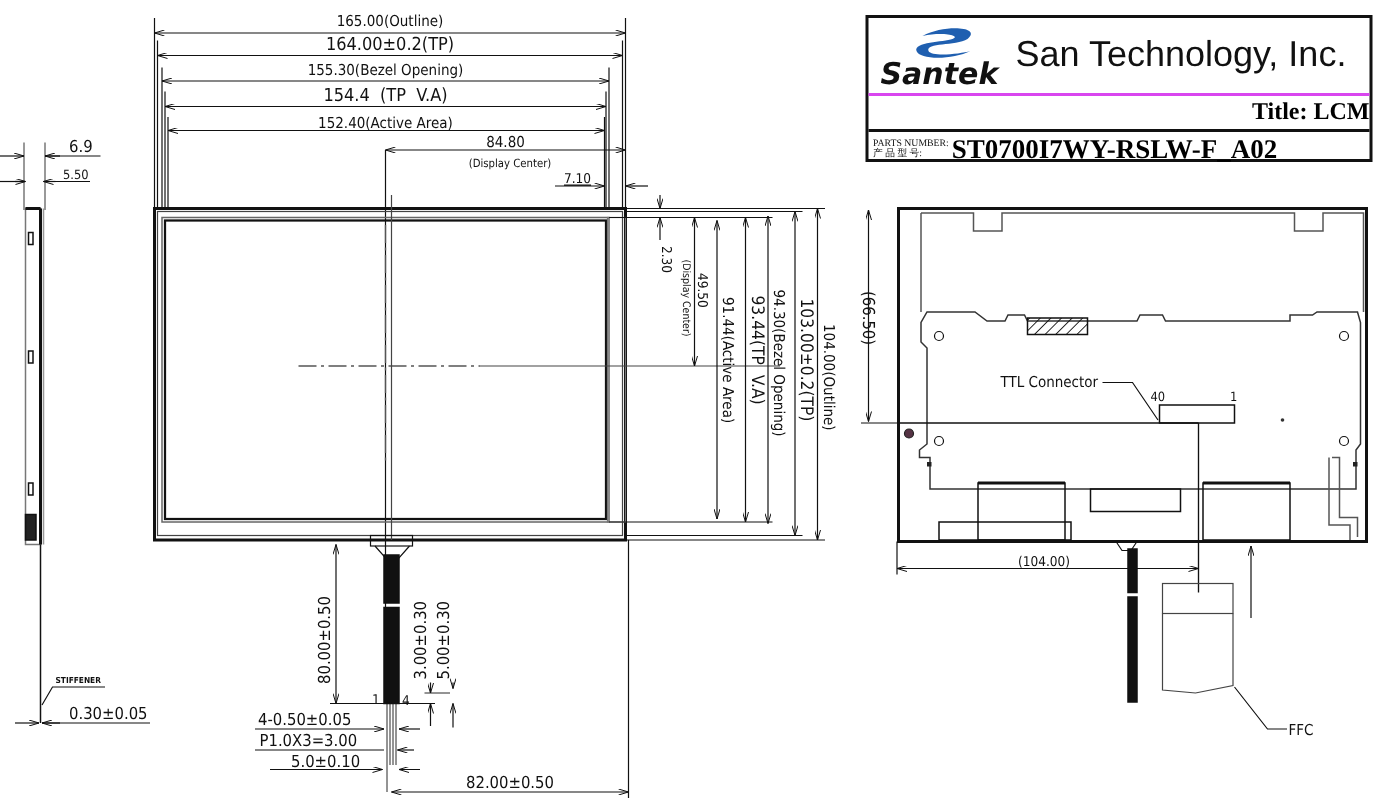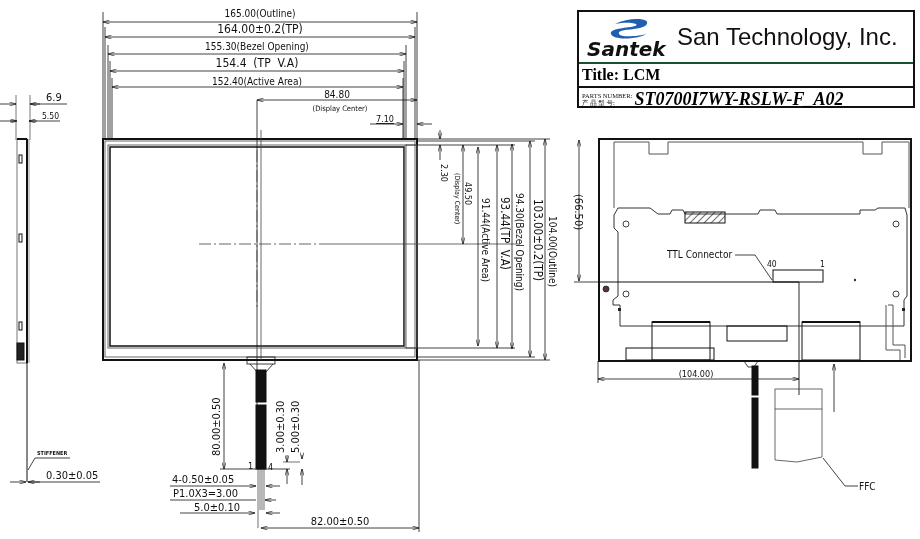--- a/index.html
+++ b/index.html
@@ -1,26 +1,26 @@
 <!DOCTYPE html>
 <html><head>
 <meta charset="utf-8">
 <style>
   html,body{margin:0;padding:0;background:#fff;}
   body{width:920px;height:539px;position:relative;overflow:hidden;font-family:"DejaVu Sans Mono","Liberation Mono",monospace;}
   svg{position:absolute;left:0;top:0;}
   .dim{font-family:"DejaVu Sans Condensed","DejaVu Sans",sans-serif;fill:#111;}
   .title-block{position:absolute;left:577px;top:10px;width:338px;height:98px;border:2px solid #111;box-sizing:border-box;background:#fff;}
-  .tb-row1{height:50px;border-bottom:2px solid #14532d;display:flex;align-items:center;}
+  .tb-row1{height:50px;border-bottom:2px solid #d946ef;display:flex;align-items:center;}
   .tb-logo{width:90px;height:46px;position:relative;margin-left:6px;}
   .tb-company{font-family:Liberation Sans, sans-serif;font-size:24px;color:#111;margin-left:2px;white-space:nowrap;}
-  .tb-row2{height:22px;border-bottom:2px solid #111;font-family:"Liberation Serif","DejaVu Serif",serif;font-weight:bold;font-size:16px;padding-left:3px;line-height:22px;}
+  .tb-row2{height:22px;border-bottom:2px solid #111;font-family:"Liberation Serif","DejaVu Serif",serif;font-weight:bold;font-size:16px;padding-left:3px;line-height:22px;text-align:right;}
   .tb-row3{height:22px;display:flex;align-items:center;padding-left:3px;}
   .tb-pn-label{font-family:"Liberation Serif",serif;font-size:6.5px;line-height:7px;color:#111;}
-  .tb-pn-value{font-family:"Liberation Serif","DejaVu Serif",serif;font-weight:bold;font-size:18px;margin-left:2px;line-height:22px;font-style:italic;}
+  .tb-pn-value{font-family:"Liberation Serif","DejaVu Serif",serif;font-weight:bold;font-size:18px;margin-left:2px;line-height:22px;}
 </style>
 </head>
 <body>
 
 <svg width="920" height="539" viewBox="0 0 920 539" xmlns="http://www.w3.org/2000/svg">
   <defs>
     <marker id="arr" viewBox="0 0 10 6" refX="10" refY="3" markerWidth="9" markerHeight="5" orient="auto-start-reverse">
       <path d="M0,0 L10,3 L0,6" fill="none" stroke="#111" stroke-width="1"></path>
     </marker>
     <pattern id="hatch" width="5" height="5" patternUnits="userSpaceOnUse" patternTransform="rotate(45)">

